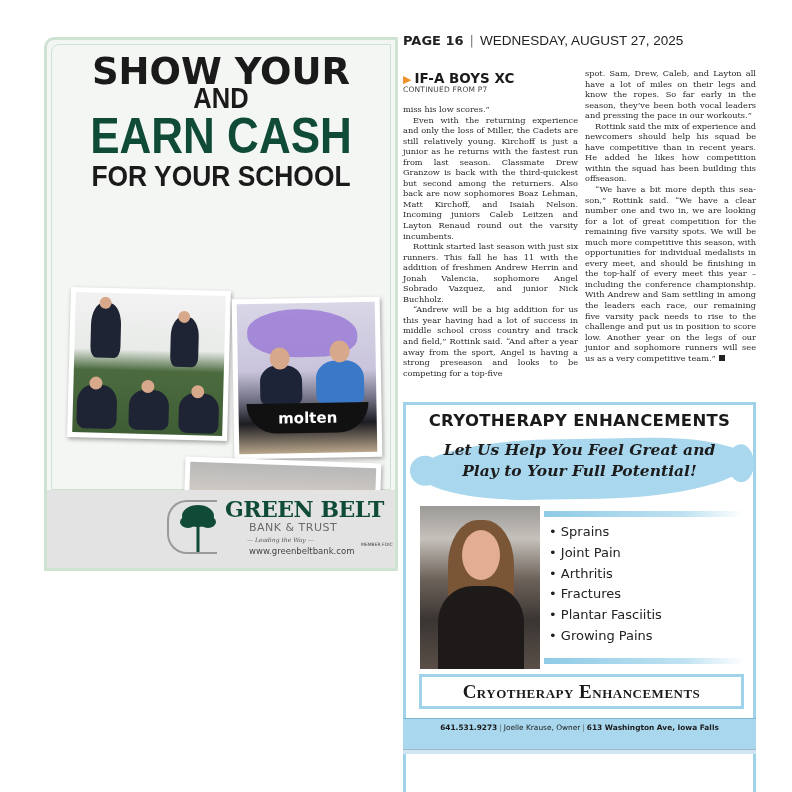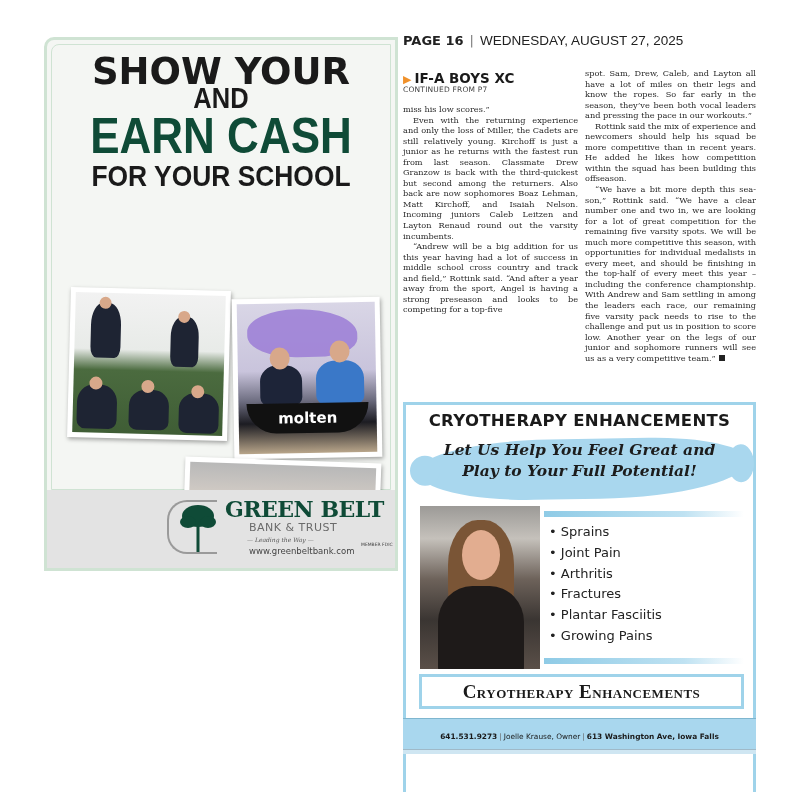--- a/index.html
+++ b/index.html
@@ -101,21 +101,21 @@
     .cryo-photo .hair { position: absolute; left: 28px; top: 14px; width: 66px; height: 100px; background: #7a5536; border-radius: 45% 45% 30% 30%; }
     .cryo-photo .head { position: absolute; left: 42px; top: 24px; width: 38px; height: 50px; background: #e2ad90; border-radius: 50%; }
     .cryo-photo .body { position: absolute; left: 18px; top: 80px; width: 86px; height: 90px; background: #1e1a19; border-radius: 40% 40% 10% 10%; }
     .blue-bar { position: absolute; left: 138px; width: 200px; height: 6px; background: linear-gradient(90deg, #8fcbe6 0%, #bfe2f2 70%, rgba(255,255,255,0) 100%); }
     .blue-bar.top { top: 106px; }
     .blue-bar.bottom { top: 253px; }
     .cryo-list { position: absolute; left: 143px; top: 117px; list-style: none; font-family: "DejaVu Sans", sans-serif; font-size: 13px; line-height: 20.8px; color: #222; }
     .cryo-list li::before { content: "• "; }
     .cryo-logo-box { position: absolute; left: 13px; top: 269px; width: 325px; height: 35px; border: 3px solid #9fd3ea; background: #fff; text-align: center; }
     .cryo-logo { font-family: "Liberation Serif", serif; font-weight: bold; font-size: 19px; line-height: 29px; color: #1a1a1a; font-variant: small-caps; letter-spacing: 0.5px; }
-    .cryo-contact { position: absolute; left: -3px; right: -3px; top: 313px; height: 31px; background: #a9d7ee; border-top: 1px solid #7fb6cf; text-align: center; font-family: "DejaVu Sans", sans-serif; font-size: 7.4px; line-height: 12px; color: #1a1a1a; padding-top: 12px; }
+    .cryo-contact { position: absolute; left: -3px; right: -3px; top: 313px; height: 31px; background: #a9d7ee; border-top: 1px solid #7fb6cf; text-align: center; font-family: "DejaVu Sans", sans-serif; font-size: 7.4px; line-height: 12px; color: #1a1a1a; padding-top: 3px; }
     .cryo-contact b { font-weight: bold; }
     .cryo-contact .sep { color: #666; margin: 0 2px; }
     .cryo-bottom-bar { position: absolute; left: -3px; right: -3px; top: 344px; height: 5px; background: #cfe6f2; border-top: 1px solid #9fb9c8; }
   </style>
 </head>
 <body>
 
 <div class="gb-ad">
   <div class="gb-headline">
     <div class="h-show">SHOW YOUR</div>
@@ -193,26 +193,27 @@
 </div>
 
 <div class="kicker">
   <span class="tri">▶</span><span>IF-A BOYS XC</span>
 </div>
 <div class="contd">CONTINUED FROM P7</div>
 
 <div class="col col-1">
   <p class="noindent">miss his low scores.”</p>
   <p>Even with the returning experience and only the loss of Miller, the Cadets are still relatively young. Kirchoff is just a junior as he returns with the fastest run from last season. Classmate Drew Granzow is back with the third-quickest but second among the returners. Also back are now sophomores Boaz Leh­man, Matt Kirchoff, and Isaiah Nel­son. Incoming juniors Caleb Leitzen and Layton Renaud round out the varsity incumbents.</p>
+  <p>Rottink started last season with just six runners. This fall he has 11 with the addition of freshmen Andrew Her­rin and Jonah Valencia, sophomore An­gel Sobrado Vazquez, and junior Nick Buchholz.</p>
   <p>“Andrew will be a big addition for us this year having had a lot of suc­cess in middle school cross country and track and field,” Rottink said. “And af­ter a year away from the sport, An­gel is having a strong preseason and looks to be competing for a top-five</p>
 </div>
 
 <div class="col col-2">
   <p class="noindent">spot. Sam, Drew, Caleb, and Layton all have a lot of miles on their legs and know the ropes. So far early in the season, they’ve been both vocal leaders and pressing the pace in our workouts.”</p>
-  <p>Rottink said the mix of experience and newcomers should help his squad be more competitive than in recent years. He added he likes how competi­tion within the squad has been building this offseason.</p>
+  <p>Rottink said the mix of experience and newcomers should help his squad be have competitive than in recent years. He added he likes how competi­tion within the squad has been building this offseason.</p>
   <p><span>“We have a bit more depth this sea­son,” Rottink said. “We have a clear number one and two in, we are looking for a lot of great competition for the remaining five varsity spots. We will be much more competitive this sea­son, with opportunities for individual medalists in every meet, and should be finishing in the top-half of every meet this year – including the conference championship. With Andrew and Sam settling in among the leaders each race, our remaining five varsity pack needs to rise to the challenge and put us in position to score low. Another year on the legs of our junior and sophomore runners will see us as a very competi­tive team.”</span><span class="endmark"></span></p>
 </div>
 
 <div class="cryo-ad">
   <div class="cryo-title">CRYOTHERAPY ENHANCEMENTS</div>
   <div class="brush"></div>
   <div class="tagline">
     <div>Let Us Help You Feel Great and</div>
     <div>Play to Your Full Potential!</div>
   </div>

